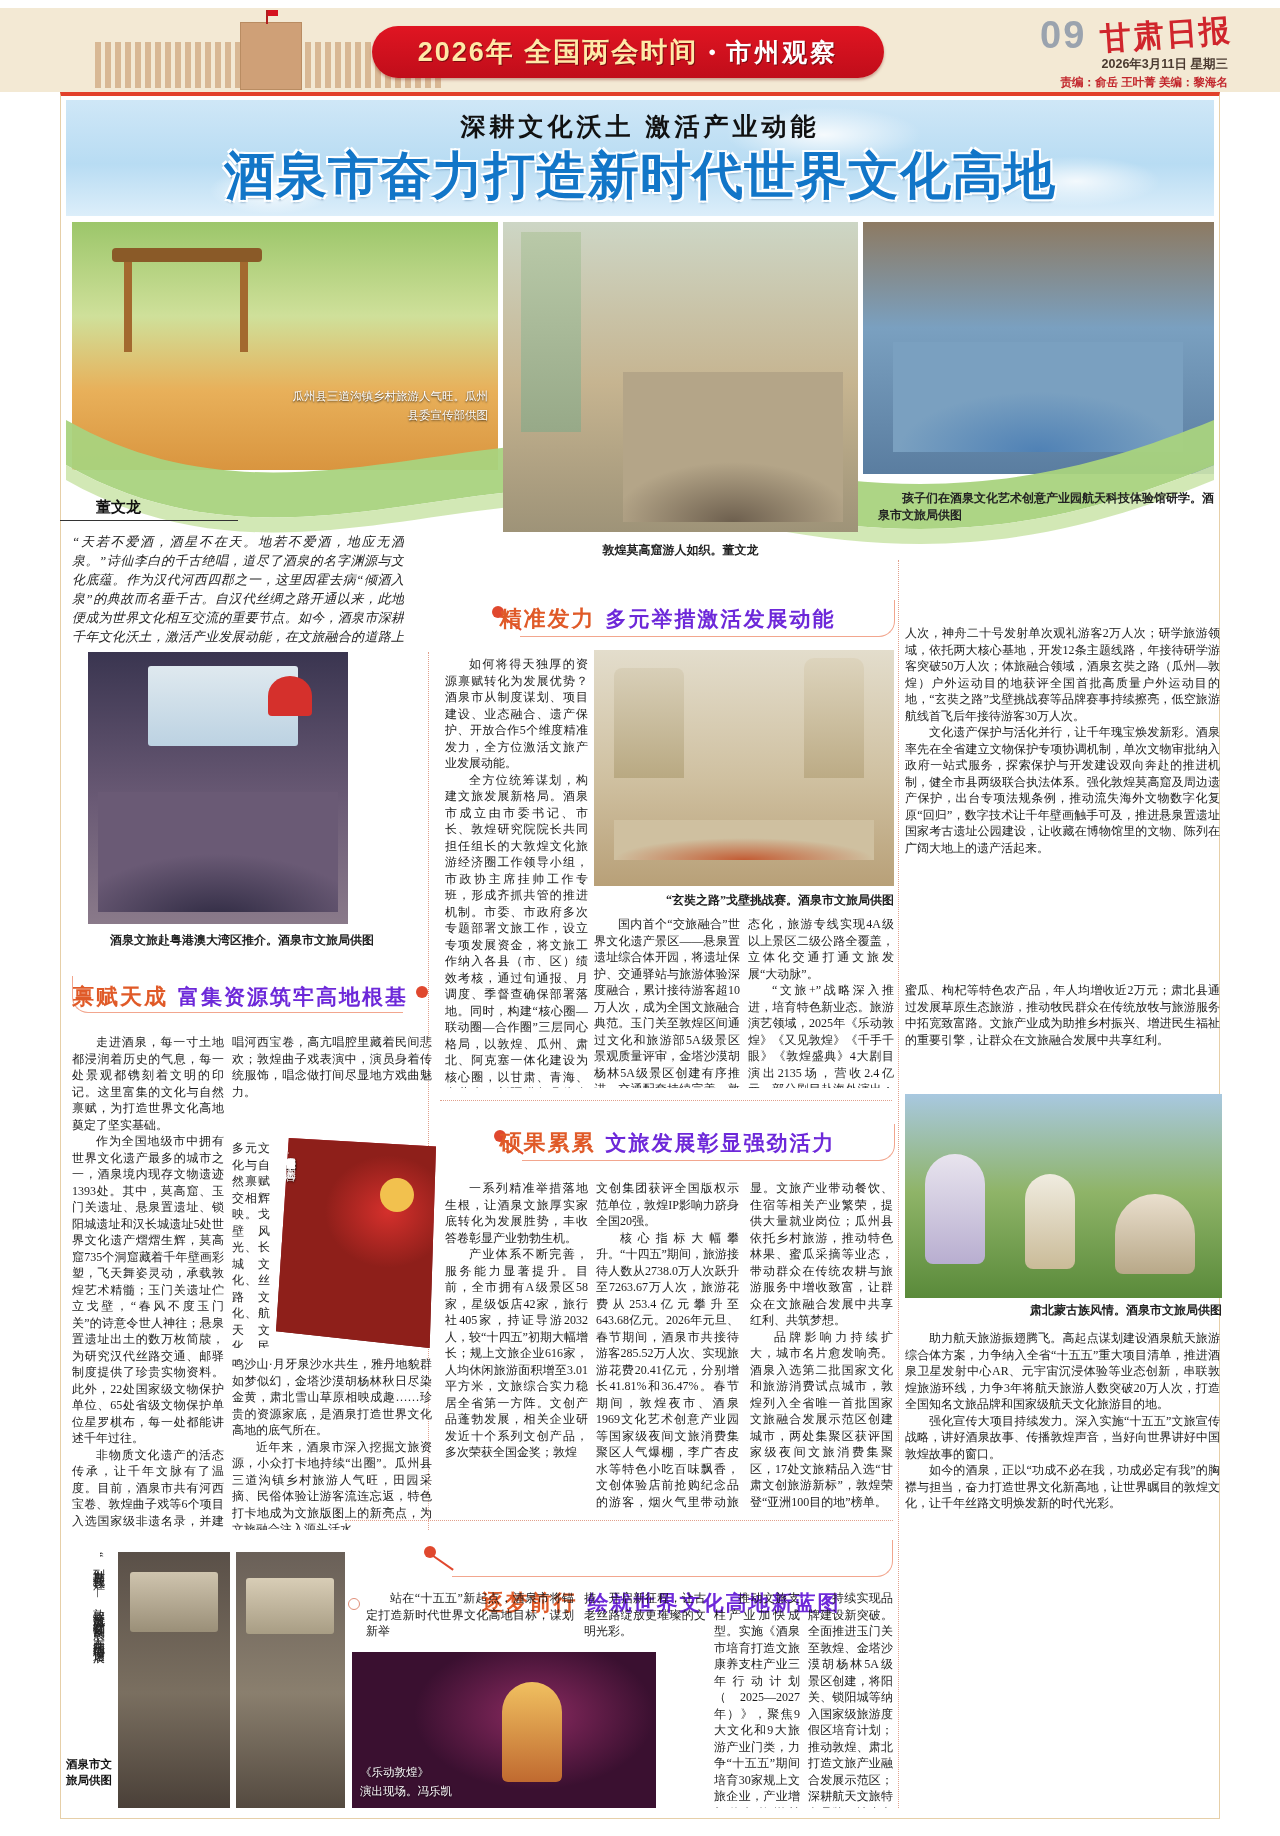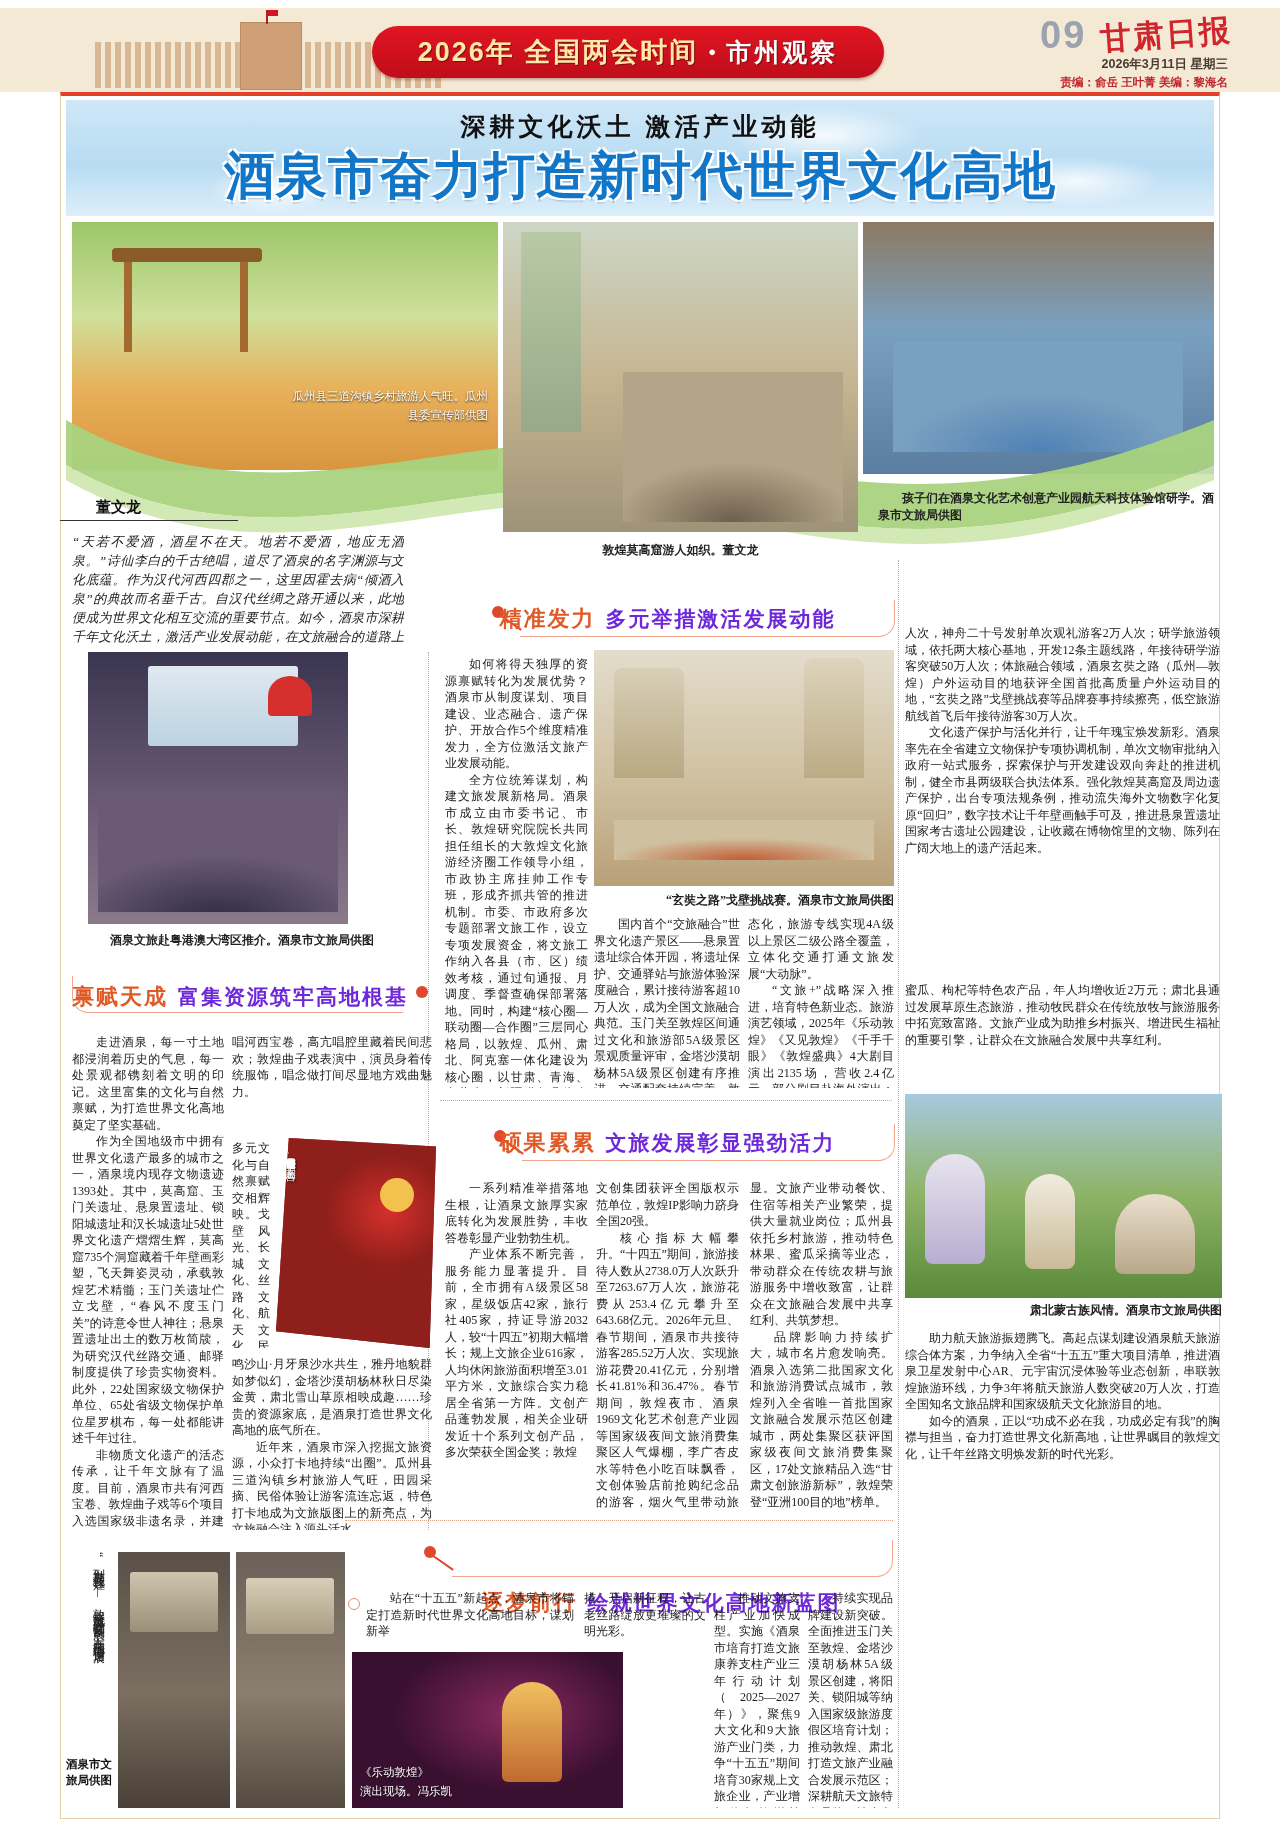--- a/index.html
+++ b/index.html
@@ -221,20 +221,21 @@
   </div>
   <div class="abs ph" style="left:905px;top:1094px;width:317px;height:204px;
        background:linear-gradient(180deg,#a8c8e0 0%,#8fb468 48%,#5a8a3a 100%);">
     <div class="abs" style="left:20px;top:60px;width:60px;height:110px;background:linear-gradient(180deg,#e8e4ee,#b8aed0);border-radius:30px 30px 8px 8px;"></div>
     <div class="abs" style="left:120px;top:80px;width:50px;height:95px;background:linear-gradient(180deg,#f0ece0,#cabb98);border-radius:25px 25px 8px 8px;"></div>
     <div class="abs" style="left:210px;top:100px;width:80px;height:80px;background:linear-gradient(180deg,#eadfce,#b8a888);border-radius:40px 40px 8px 8px;"></div>
   </div>
   <div class="abs pcap" style="left:905px;top:1302px;width:317px;text-align:right;font-weight:600;">肃北蒙古族风情。酒泉市文旅局供图</div>
   <div class="abs col" style="left:905px;top:1330px;width:315px;height:478px;">
     <p class="para">助力航天旅游振翅腾飞。高起点谋划建设酒泉航天旅游综合体方案，力争纳入全省“十五五”重大项目清单，推进酒泉卫星发射中心AR、元宇宙沉浸体验等业态创新，串联敦煌旅游环线，力争3年将航天旅游人数突破20万人次，打造全国知名文旅品牌和国家级航天文化旅游目的地。</p>
+    <p class="para">强化宣传大项目持续发力。深入实施“十五五”文旅宣传战略，讲好酒泉故事、传播敦煌声音，当好向世界讲好中国敦煌故事的窗口。</p>
     <p class="para">如今的酒泉，正以“功成不必在我，功成必定有我”的胸襟与担当，奋力打造世界文化新高地，让世界瞩目的敦煌文化，让千年丝路文明焕发新的时代光彩。</p>
   </div>
 
   <div class="abs dot" style="left:424px;top:1546px;"></div>
   <div class="abs diag" style="left:432px;top:1554px;"></div>
   <div class="abs sec-rule rr" style="left:452px;top:1540px;width:440px;"></div>
   <div class="abs sec" style="left:430px;top:1588px;width:462px;">
     <span class="sec-tag">逐梦前行</span><span class="sec-sub">绘就世界文化高地新蓝图</span>
   </div>
   <div class="abs ring" style="left:348px;top:1598px;"></div>
@@ -255,21 +256,21 @@
   <div class="abs supp" style="left:66px;top:1756px;width:48px;">酒泉市文旅局供图</div>
   <div class="abs ph" style="left:118px;top:1552px;width:112px;height:256px;
        background:linear-gradient(180deg,#5a5048 0%,#7a6f60 55%,#4a4038 100%);">
     <div class="abs" style="left:12px;top:20px;width:88px;height:60px;background:linear-gradient(180deg,#cfc4ae,#9a8f78);border-radius:3px;"></div>
   </div>
   <div class="abs ph" style="left:236px;top:1552px;width:109px;height:256px;
        background:linear-gradient(180deg,#6a6058 0%,#8a7f6e 55%,#544a40 100%);">
     <div class="abs" style="left:10px;top:26px;width:88px;height:56px;background:linear-gradient(180deg,#d8cdb6,#a89d84);border-radius:3px;"></div>
   </div>
 
-  <div class="abs ph" style="left:352px;top:1652px;width:271px;height:156px;
+  <div class="abs ph" style="left:352px;top:1652px;width:304px;height:156px;
        background:radial-gradient(160px 100px at 60% 40%,#8a2a60,#3a1030 75%),linear-gradient(180deg,#46103a,#200818);">
     <div class="abs" style="left:150px;top:30px;width:60px;height:100px;background:linear-gradient(180deg,#f0c060,#c06a30);border-radius:30px 30px 6px 6px;"></div>
     <div class="abs whitecap" style="left:8px;bottom:8px;text-align:left;">
       <div>《乐动敦煌》</div>
       <div>演出现场。冯乐凯</div>
     </div>
   </div>
 
 </div>
 

